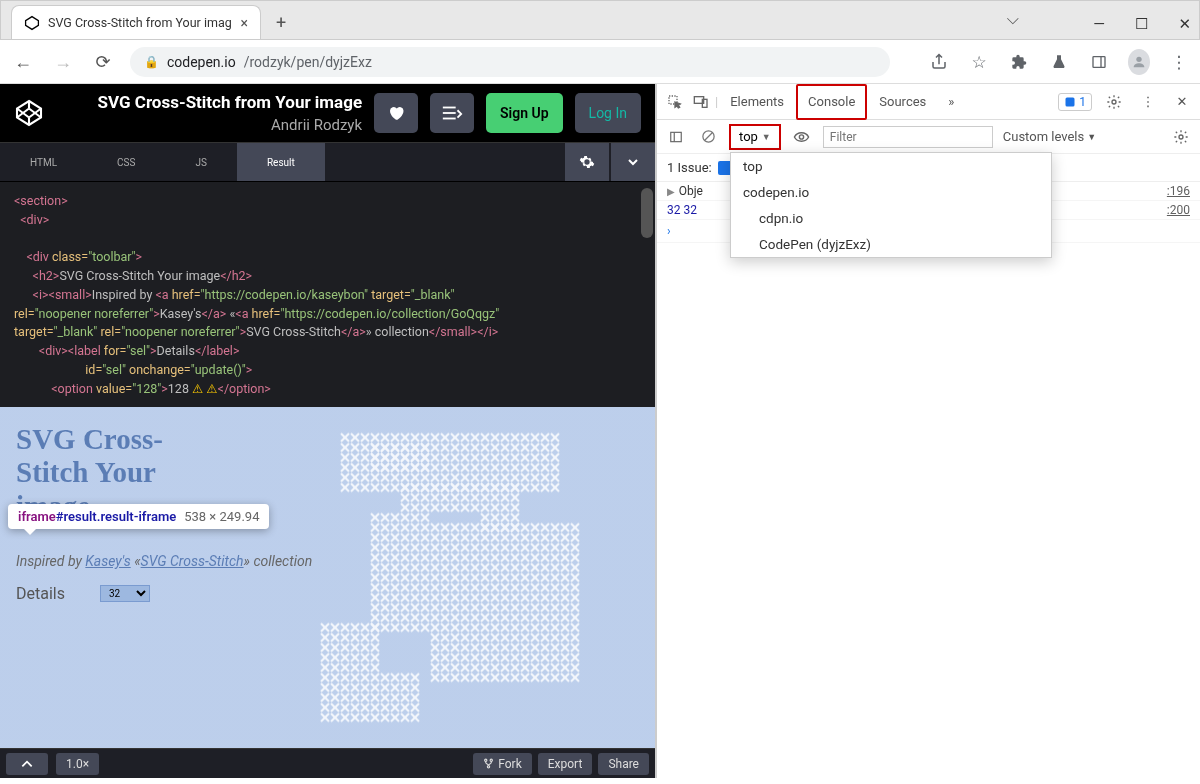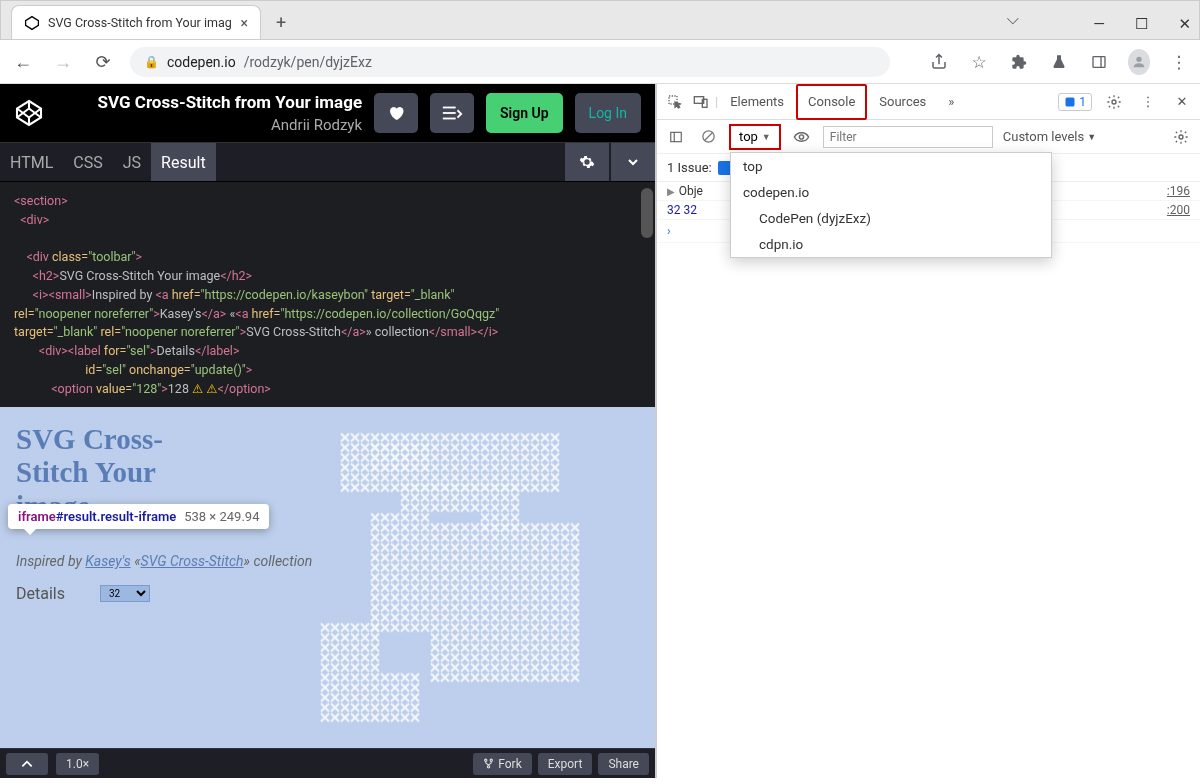--- a/index.html
+++ b/index.html
@@ -36,21 +36,21 @@
 .cp-logo { width: 30px; height: 30px; }
 .cp-titles { flex: 1; }
 .cp-title { font-weight: 700; font-size: 17px; color: #fff; }
 .cp-author { font-size: 15px; color: #aaa; margin-top: 4px; }
 .cp-hbtn { height: 40px; min-width: 44px; border-radius: 5px; background: #444857; display: flex; align-items: center; justify-content: center; cursor: pointer; color: #14b8a6; padding: 0 10px; font-size: 14px; }
 .cp-hbtn.signup { background: #47cf73; color: #000; font-weight: 600; padding: 0 14px; }
 .cp-hbtn.login { background: #444857; padding: 0 14px; }
 
 
 .cp-tabs { height: 40px; display: flex; align-items: stretch; background: #1e1f26; border-top: 1px solid #333; border-bottom: 1px solid #000; }
-.cp-tab { padding: 0 10px; display: flex; align-items: center; font-size: 16px; color: #aaa; cursor: pointer; }
+.cp-tab { padding: 0 30px; display: flex; align-items: center; font-size: 10px; color: #aaa; cursor: pointer; }
 .cp-tab.active { background: #444857; color: #fff; }
 .cp-tabs-right { margin-left: auto; display: flex; }
 .cp-tabs-right .cp-tab-icon { width: 44px; display: flex; align-items: center; justify-content: center; background: #444857; margin-left: 2px; cursor: pointer; }
 
 
 .cp-code { flex: 0 0 225px; background: #1d1e22; padding: 10px 14px; font-family: "Consolas", "Monaco", monospace; font-size: 12.5px; line-height: 1.5; overflow: hidden; position: relative; color: #ccc; }
 .cp-code .tag { color: #d47592; }
 .cp-code .attr { color: #e6c07b; }
 .cp-code .str { color: #98c379; }
 .cp-code .txt { color: #bfbfbf; }
@@ -406,17 +406,17 @@
       <div class="dt-row">
         <span class="obj" style="color:#1a1aa6;">32 32</span>
         <span class="link">:200</span>
       </div>
       <div class="dt-row prompt">›</div>
     </div>
 
     <div class="ctx-dropdown">
       <div class="ctx-item">top</div>
       <div class="ctx-item">codepen.io</div>
+      <div class="ctx-item indent1">cdpn.io</div>
       <div class="ctx-item indent1">CodePen (dyjzExz)</div>
-      <div class="ctx-item indent1">cdpn.io</div>
     </div>
   </div>
 </div>
 
 </body></html>

